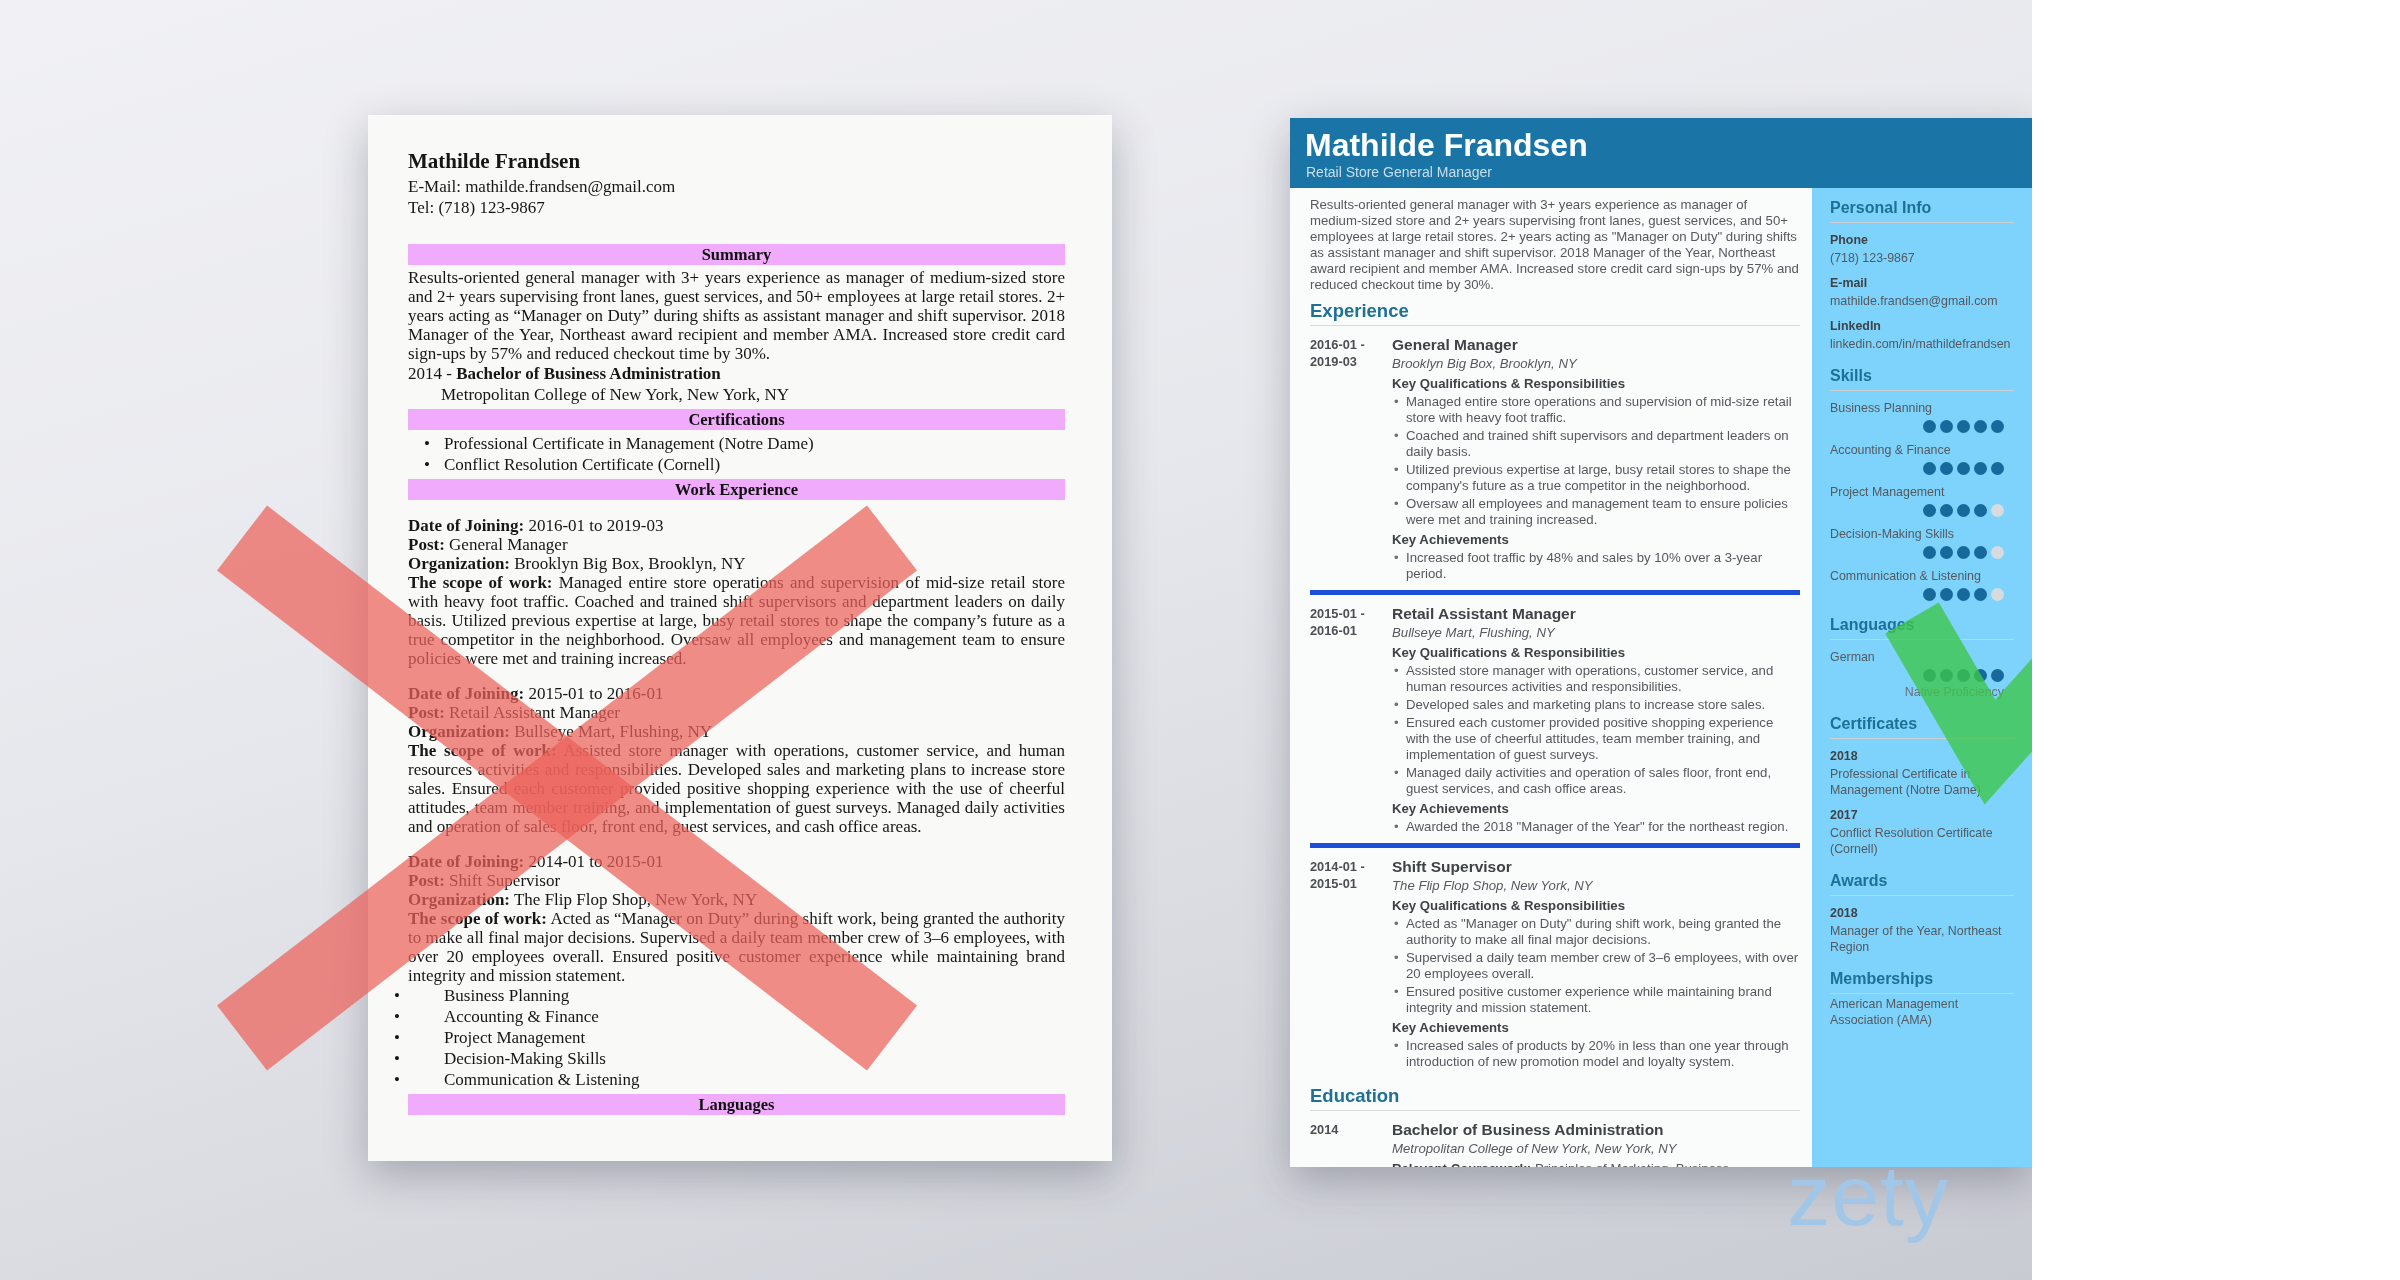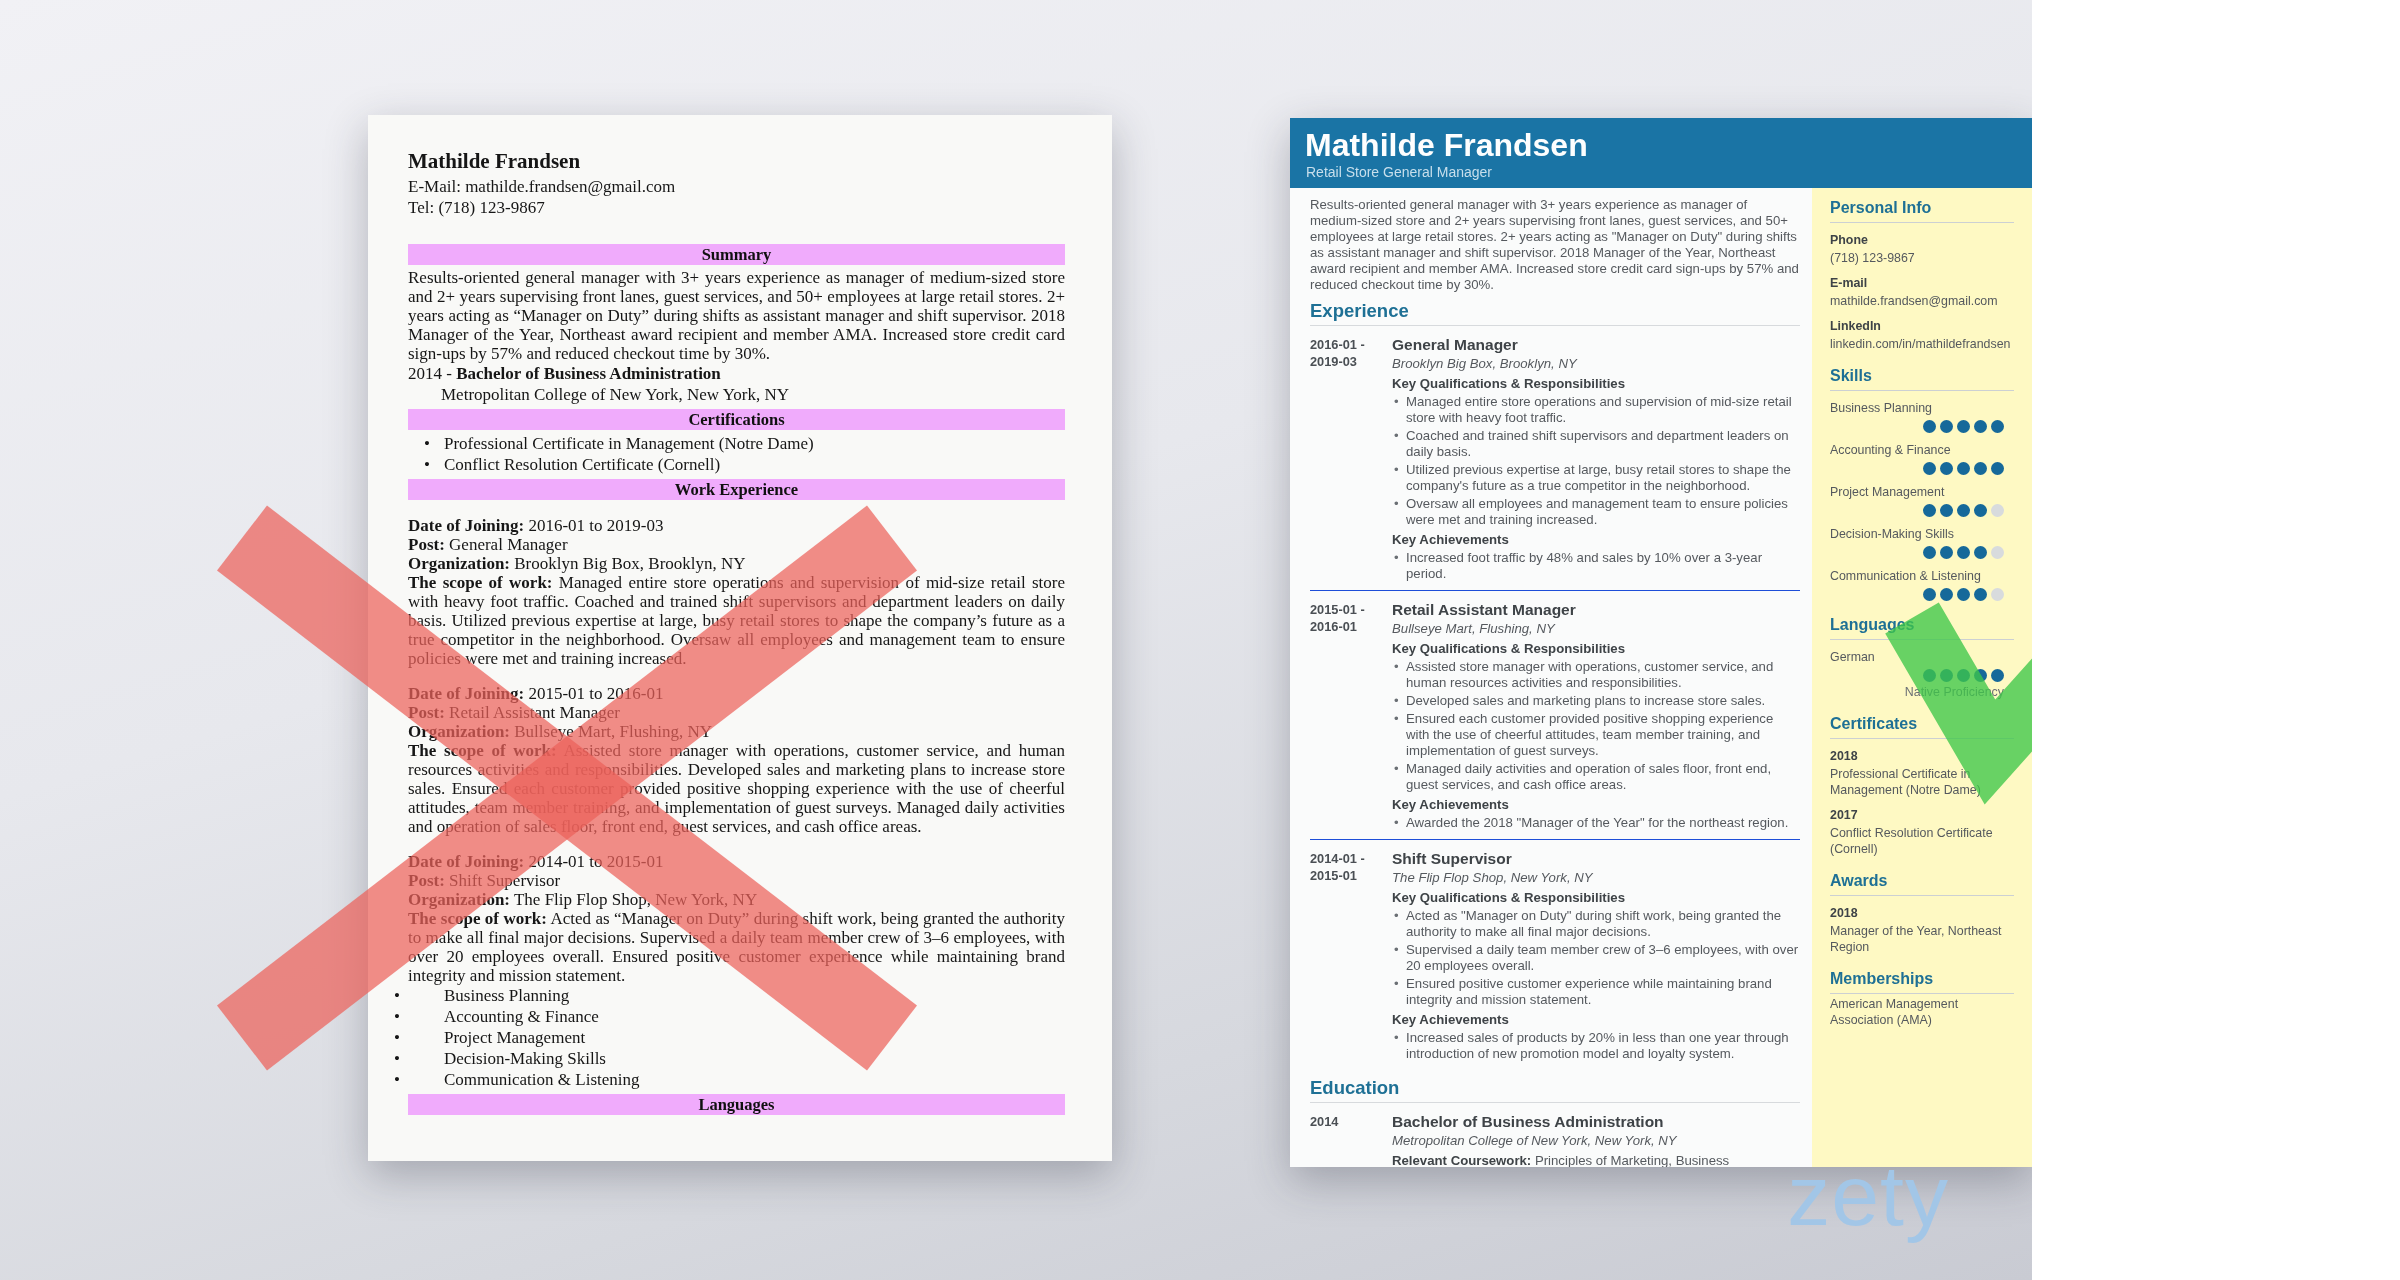--- a/index.html
+++ b/index.html
@@ -35,33 +35,33 @@
     box-shadow:0 14px 40px rgba(40,42,60,.30);
     font-family:"Liberation Sans","DejaVu Sans",sans-serif;color:#55595e;}
   .rp-header{position:absolute;left:0;top:0;width:742px;height:70px;background:#1a74a5;}
   .rp-name{margin:9px 0 0 15px;font-size:32px;font-weight:bold;color:#fdfefe;line-height:36px;}
   .rp-title{margin:1px 0 0 16px;font-size:14px;color:#c8dfec;}
   .rp-main{position:absolute;left:20px;top:79px;width:490px;font-size:13.2px;line-height:16px;}
   .rp-summary{margin:0 0 4px 0;}
   .rp-h2{color:#1e7095;font-size:18.5px;font-weight:bold;margin:10px 0 0 0;
     padding-bottom:6px;border-bottom:1px solid #d7dadd;}
   .rp-entry{display:flex;padding:10px 0 8px 0;}
-  .rp-entry.sep{border-top:1px solid #1d4ed8;}
+  .rp-entry.sep{border-top:5px solid #1d4ed8;}
   .rp-dates{width:82px;flex:none;font-weight:bold;font-size:12.8px;color:#4a4f54;line-height:17px;}
   .rp-content{flex:1;}
   .rp-jobtitle{font-size:15.5px;font-weight:bold;color:#3e4347;line-height:18px;}
   .rp-company{font-style:italic;margin-top:2px;}
   .rp-sub{font-weight:bold;color:#3e4347;margin-top:4px;}
   ul.rp-ul{margin:2px 0 0 0;padding:0;list-style:none;}
   ul.rp-ul li{position:relative;padding-left:14px;margin-top:2px;}
   ul.rp-ul li::before{content:"•";position:absolute;left:2px;color:#6a6f74;}
   .rp-coursework{margin:4px 0 0 0;}
   .rp-coursework b{color:#3e4347;}
   .rp-sidebar{position:absolute;left:522px;top:70px;width:220px;height:979px;
-    background:#fef9c3;padding:0 18px;box-sizing:border-box;font-size:12.4px;line-height:16px;}
+    background:#7dd3fc;padding:0 18px;box-sizing:border-box;font-size:12.4px;line-height:16px;}
   .sb-h3{color:#1e7095;font-size:16px;font-weight:bold;margin:16px 0 2px 0;
     padding-bottom:6px;border-bottom:1px solid #ccd0d3;}
   .sb-h3.first{margin-top:12px;}
   .sb-label{font-weight:bold;color:#3e4347;margin-top:9px;}
   .sb-value{margin-top:2px;color:#55595e;}
   .sb-skill{margin-top:9px;}
   .sb-dots{display:flex;justify-content:flex-end;gap:4px;padding-right:10px;margin-top:4px;}
   .dot{width:13px;height:13px;border-radius:50%;background:#d8dbdd;}
   .dot.filled{background:#16699a;}
   .sb-note{text-align:right;padding-right:10px;color:#6a6f74;margin-top:2px;}

